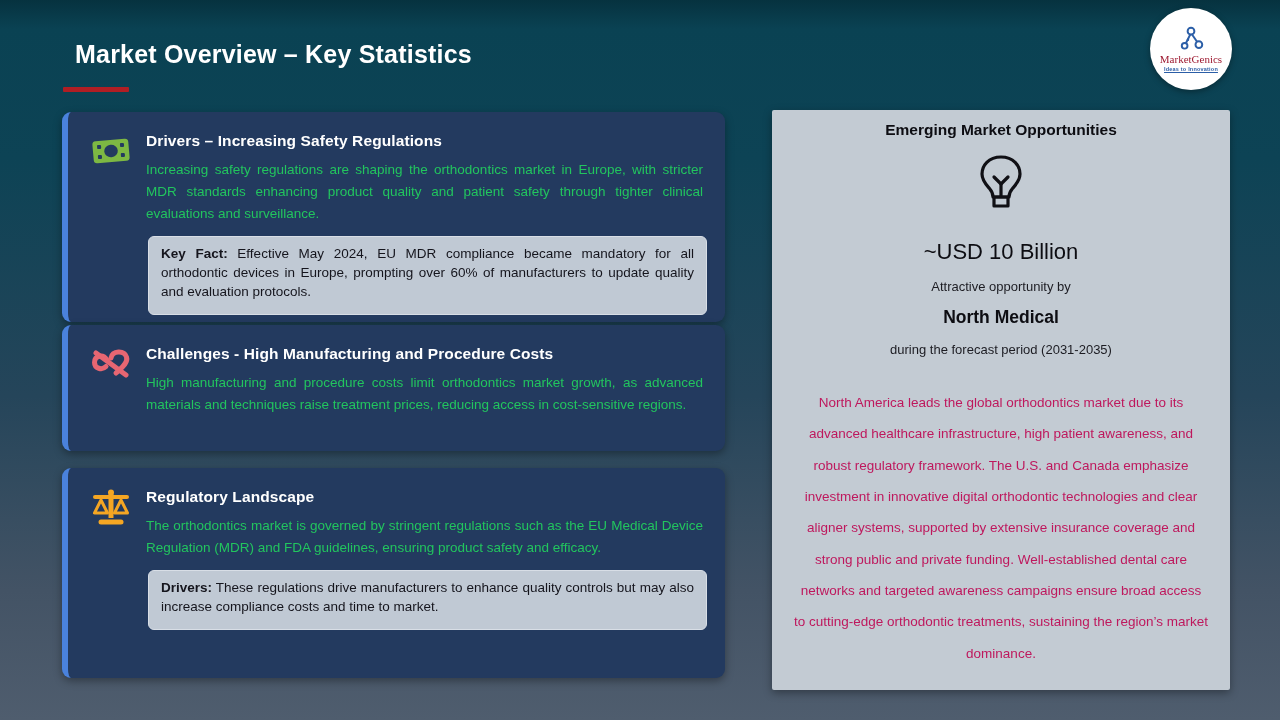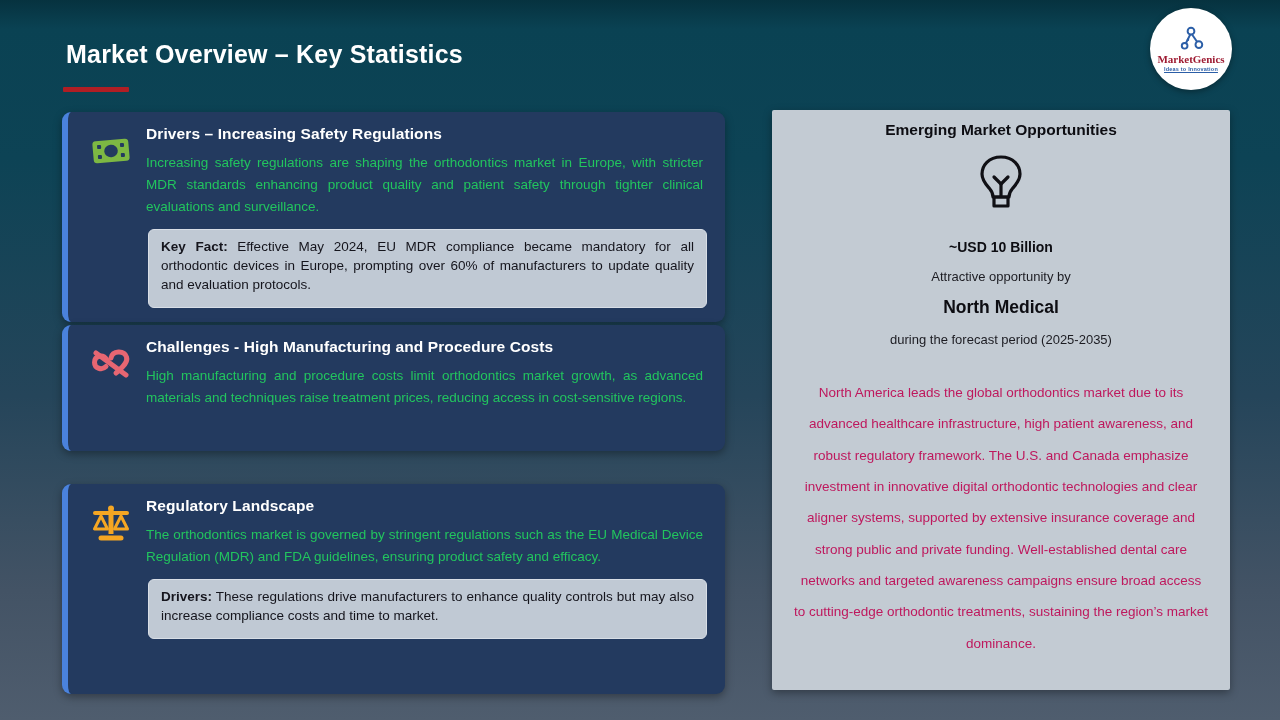--- a/index.html
+++ b/index.html
@@ -6,55 +6,55 @@
   .slide{
     position:relative;
     width:1280px;height:720px;
     overflow:hidden;
     font-family:"Liberation Sans","DejaVu Sans",sans-serif;
     background:linear-gradient(180deg,#06323f 0%,#0a4253 4%,#0d4355 22%,#25455a 55%,#435365 82%,#4f5d6e 100%);
   }
 
   
   .page-title{
-    position:absolute;left:66px;top:40px;margin:0;
+    position:absolute;left:75px;top:40px;margin:0;
     font-size:25px;font-weight:700;color:#ffffff;letter-spacing:.2px;
   }
   .title-underline{
     position:absolute;left:63px;top:87px;width:66px;height:5px;
     background:#b01e24;border-radius:1px;
   }
   .logo{
     position:absolute;left:1150px;top:8px;width:82px;height:82px;
     background:#ffffff;border-radius:50%;
     box-shadow:0 2px 6px rgba(0,0,0,.35);
     display:flex;flex-direction:column;align-items:center;justify-content:center;
     text-align:center;
   }
   .logo svg{display:block;margin-bottom:1px;}
-  .logo-name{font-family:"Liberation Serif","DejaVu Serif",serif;font-weight:700;font-size:11px;color:#9e1b32;line-height:1.1;}
+  .logo-name{font-family:"Liberation Serif","DejaVu Serif",serif;font-weight:400;font-size:11px;color:#9e1b32;line-height:1.1;}
   .logo-tagline{font-size:5.5px;font-weight:700;color:#2b5ea7;text-decoration:underline;letter-spacing:.2px;}
 
   
   .card{
     position:absolute;left:62px;width:663px;
     background:#233a5f;border-radius:9px;
     border-left:6px solid #4a82dd;
     box-shadow:0 3px 8px rgba(0,0,0,.35);
     box-sizing:border-box;
   }
   .card-1{top:112px;height:210px;}
   .card-2{top:325px;height:126px;}
-  .card-3{top:484px;height:210px;}
+  .card-3{top:468px;height:210px;}
   .card .icon{
     position:absolute;left:20px;top:18px;width:46px;height:42px;
     display:flex;align-items:center;justify-content:center;
   }
   .card h2{
-    margin:13px 20px 0 78px;
+    margin:20px 20px 0 78px;
     font-size:15.5px;font-weight:700;color:#ffffff;letter-spacing:.1px;
   }
   .card p.body{
     margin:9px 22px 0 78px;
     font-size:13.5px;line-height:1.63;color:#22c55e;
     text-align:justify;
   }
   .callout{
     position:relative;margin:11px 18px 0 80px;
     background:#c0c9d4;border:1px solid #d8dee6;border-radius:6px;
@@ -67,21 +67,21 @@
   
   .panel{
     position:absolute;left:772px;top:110px;width:458px;height:580px;
     background:#c3cbd3;border-radius:2px;
     box-shadow:0 3px 8px rgba(0,0,0,.35);
     box-sizing:border-box;padding:9px 20px;
     text-align:center;color:#111118;
   }
   .panel h2{margin:2px 0 0 0;font-size:15.5px;font-weight:700;color:#0d0d12;}
   .panel .bulb{margin:14px auto 0 auto;display:block;}
-  .panel .value{margin-top:24px;font-size:14px;font-weight:700;color:#0d0d12;}
+  .panel .value{margin-top:24px;font-size:22px;font-weight:400;color:#0d0d12;}
   .panel .sub{margin-top:14px;font-size:13px;color:#1c1c22;}
   .panel .region{margin-top:13px;font-size:17.5px;font-weight:700;color:#0d0d12;}
   .panel .desc{
     margin:30px 2px 0 2px;font-size:13.5px;line-height:2.32;color:#be185d;
   }
 </style>
 </head>
 <body>
 
 <div class="slide">
@@ -162,17 +162,17 @@
       <svg class="bulb" width="54" height="62" viewBox="0 0 54 62" fill="none" stroke="#101015" stroke-width="3.2" stroke-linejoin="round">
         <path d="M27 4 C 14.5 4, 8 12.5, 8 21 C 8 27.5, 12 31.5, 15.5 35.5 C 17.8 38.2, 19 41, 19 44 L 35 44 C 35 41, 36.2 38.2, 38.5 35.5 C 42 31.5, 46 27.5, 46 21 C 46 12.5, 39.5 4, 27 4 Z"></path>
         <path d="M20 24 L27 31 L34 24" stroke-linecap="round"></path>
         <line x1="27" y1="31" x2="27" y2="44"></line>
         <rect x="20" y="44" width="14" height="9"></rect>
       </svg>
     </span>
     <div class="value">~USD 10 Billion</div>
     <div class="sub">Attractive opportunity by</div>
     <div class="region">North Medical</div>
-    <div class="sub">during the forecast period (2025-2035)</div>
+    <div class="sub">during the forecast period (2031-2035)</div>
     <p class="desc">North America leads the global orthodontics market due to its advanced healthcare infrastructure, high patient awareness, and robust regulatory framework. The U.S. and Canada emphasize investment in innovative digital orthodontic technologies and clear aligner systems, supported by extensive insurance coverage and strong public and private funding. Well-established dental care networks and targeted awareness campaigns ensure broad access to cutting-edge orthodontic treatments, sustaining the region’s market dominance.</p>
   </aside>
 
 </div>
 
 </body></html>

